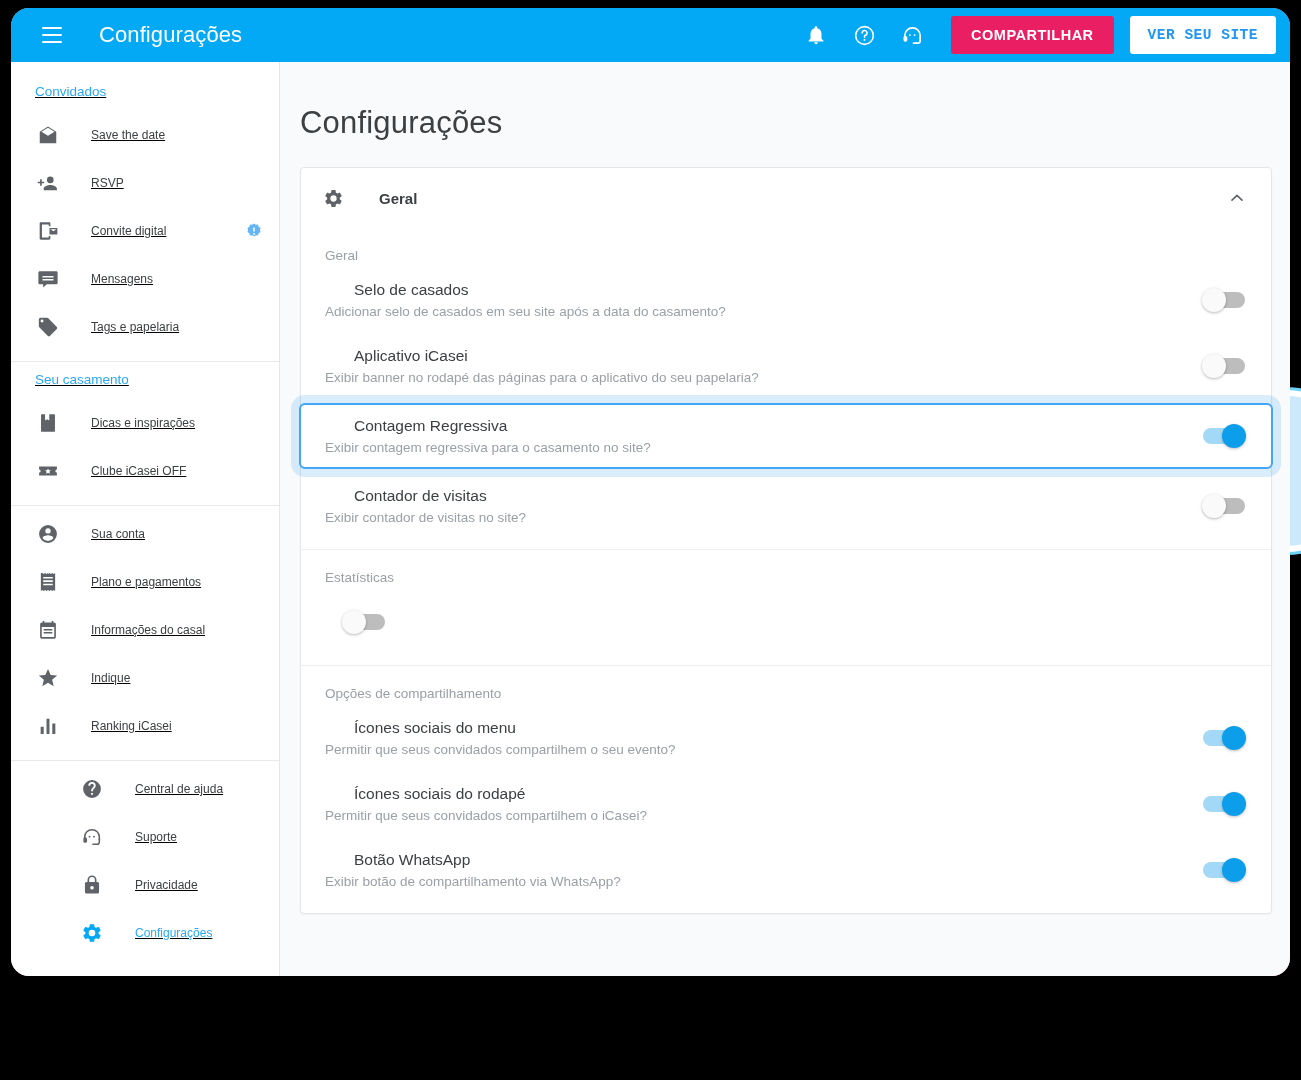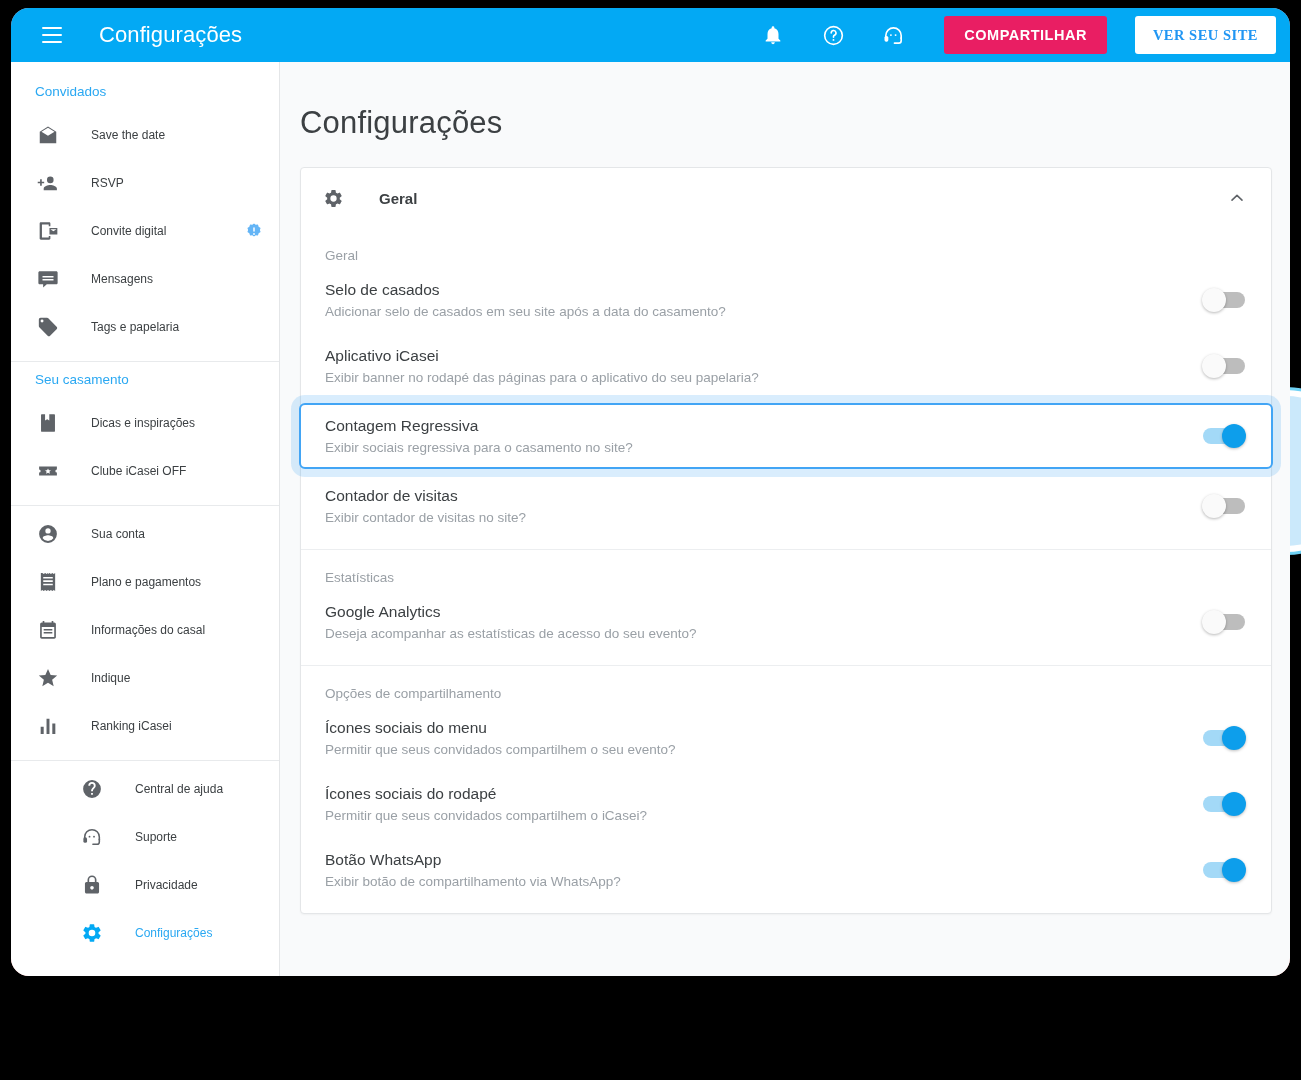--- a/index.html
+++ b/index.html
@@ -54,21 +54,21 @@
   .topbar-title {
     color: #ffffff;
     font-size: 22px;
     margin-left: 30px;
     letter-spacing: .1px;
   }
   .topbar-right {
     margin-left: auto;
     display: flex;
     align-items: center;
-    gap: 34px;
+    gap: 22px;
     justify-content: space-between;
   }
   .top-icon {
     width: 26px; height: 26px;
     display: flex; align-items: center; justify-content: center;
     cursor: pointer;
   }
   .top-icon svg { display: block; }
   .btn-share {
     background: #e91e63;
@@ -88,35 +88,36 @@
     background: #ffffff;
     color: #2196f3;
     border: none;
     height: 38px;
     padding: 0 18px;
     border-radius: 3px;
     font-size: 14.5px;
     font-weight: bold;
     letter-spacing: .5px;
     cursor: pointer;
-    font-family: Liberation Serif, serif;
+    font-family: Liberation Mono, monospace;
     margin-left: -6px;
   }
 
   
   .body-split { display: flex; height: calc(100% - 54px); }
 
   
   .sidebar {
     width: 269px;
     background: #ffffff;
     border-right: 1px solid #e4e6e8;
     flex: 0 0 269px;
     padding-top: 12px;
     overflow: hidden;
+    text-decoration: underline;
   }
   .side-group { border-bottom: 1px solid #e8eaec; padding-bottom: 10px; }
   .side-group.last { border-bottom: none; margin-left: 44px; }
   .side-head {
     color: #2aa8f2;
     font-size: 13.5px;
     padding: 10px 0 12px 24px;
   }
   .side-item {
     display: flex;
@@ -201,20 +202,21 @@
     padding: 12px 26px 12px 24px;
     min-height: 66px;
     position: relative;
     background: #ffffff;
   }
   .row-texts { flex: 1 1 auto; }
   .row-title {
     font-size: 15.5px;
     color: #3c4043;
     margin-bottom: 5px;
+    margin-left: 29px;
   }
   .row-sub {
     font-size: 13.5px;
     color: #9aa0a6;
   }
   .row.highlight {
     border: 2px solid #42a5f5;
     border-radius: 6px;
     box-shadow: 0 0 0 8px rgba(66,165,245,.20);
     margin: 4px -2px;
@@ -487,21 +489,21 @@
                     <div class="row-sub">Exibir banner no rodapé das páginas para o aplicativo do seu papelaria?</div>
                   </div>
                   <div class="toggle">
                     <span class="track"></span>
                     <span class="knob"></span>
                   </div>
                 </div>
                 <div class="row highlight">
                   <div class="row-texts">
                     <div class="row-title">Contagem Regressiva</div>
-                    <div class="row-sub">Exibir sociais regressiva para o casamento no site?</div>
+                    <div class="row-sub">Exibir contagem regressiva para o casamento no site?</div>
                   </div>
                   <div class="toggle on">
                     <span class="track"></span>
                     <span class="knob"></span>
                   </div>
                 </div>
                 <div class="row">
                   <div class="row-texts">
                     <div class="row-title">Contador de visitas</div>
                     <div class="row-sub">Exibir contador de visitas no site?</div>
@@ -510,24 +512,20 @@
                     <span class="track"></span>
                     <span class="knob"></span>
                   </div>
                 </div>
               </div>
             </div>
             <div class="section">
               <div class="section-label">Estatísticas</div>
               <div class="rows">
                 <div class="row">
-                  <div class="row-texts">
-                    <div class="row-title">Google Analytics</div>
-                    <div class="row-sub">Deseja acompanhar as estatísticas de acesso do seu evento?</div>
-                  </div>
                   <div class="toggle">
                     <span class="track"></span>
                     <span class="knob"></span>
                   </div>
                 </div>
               </div>
             </div>
             <div class="section">
               <div class="section-label">Opções de compartilhamento</div>
               <div class="rows">

